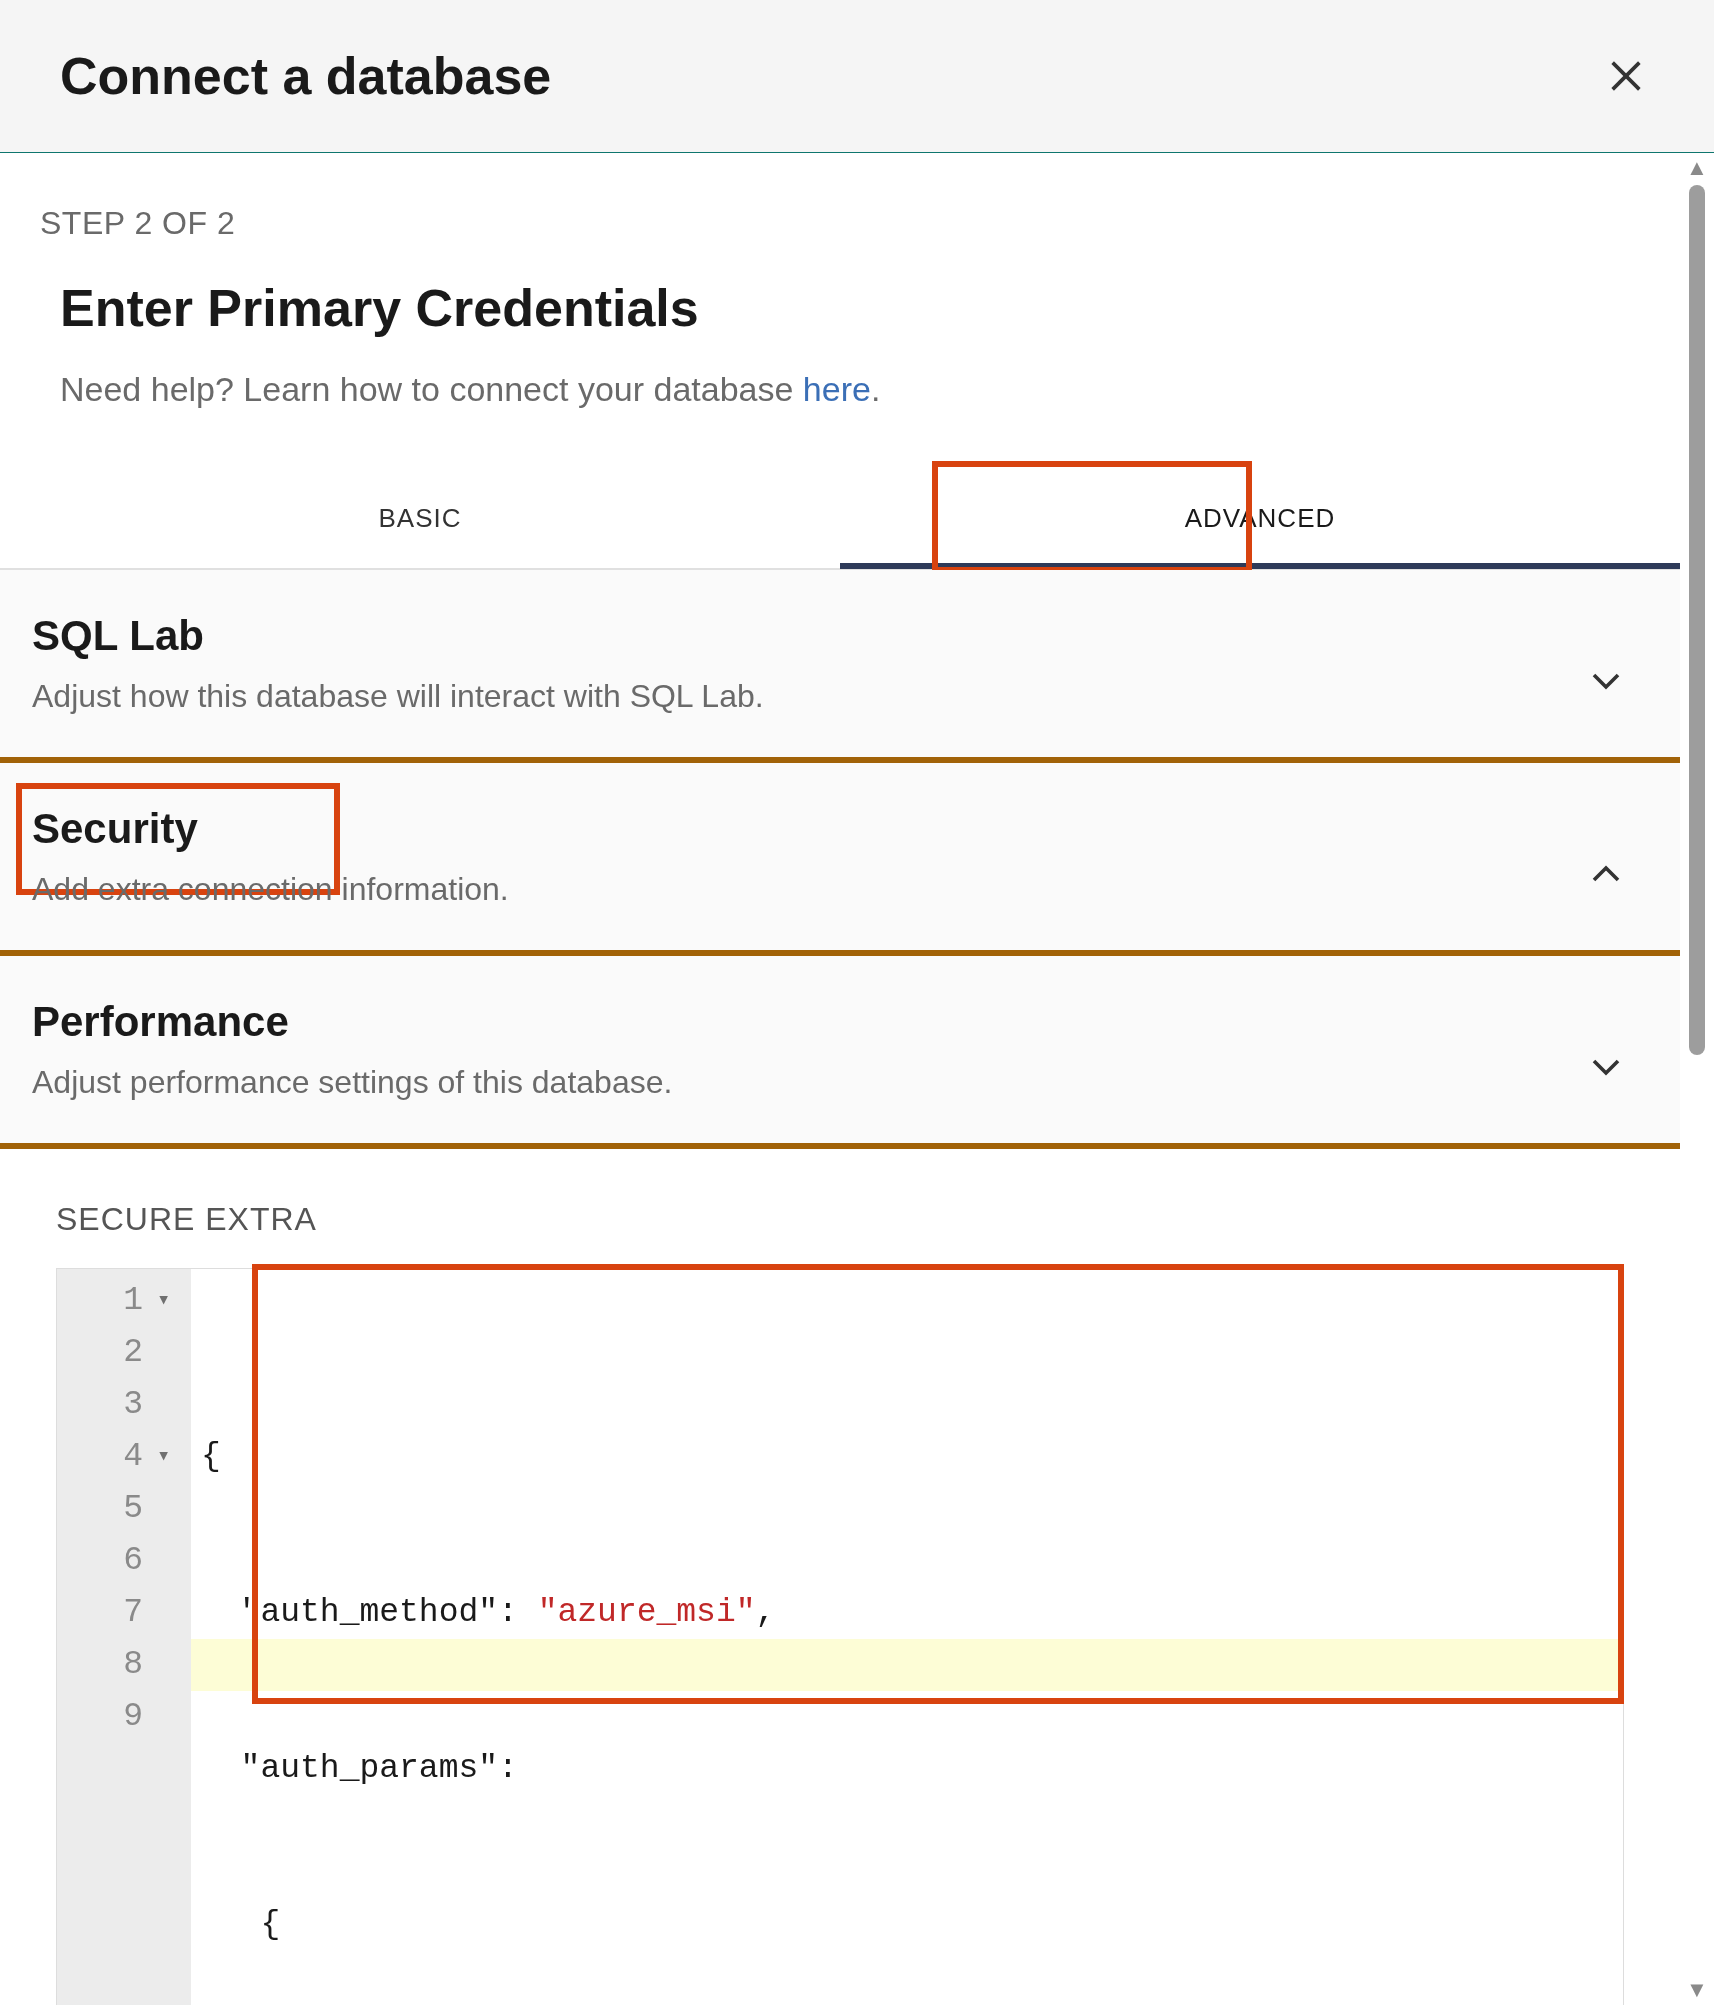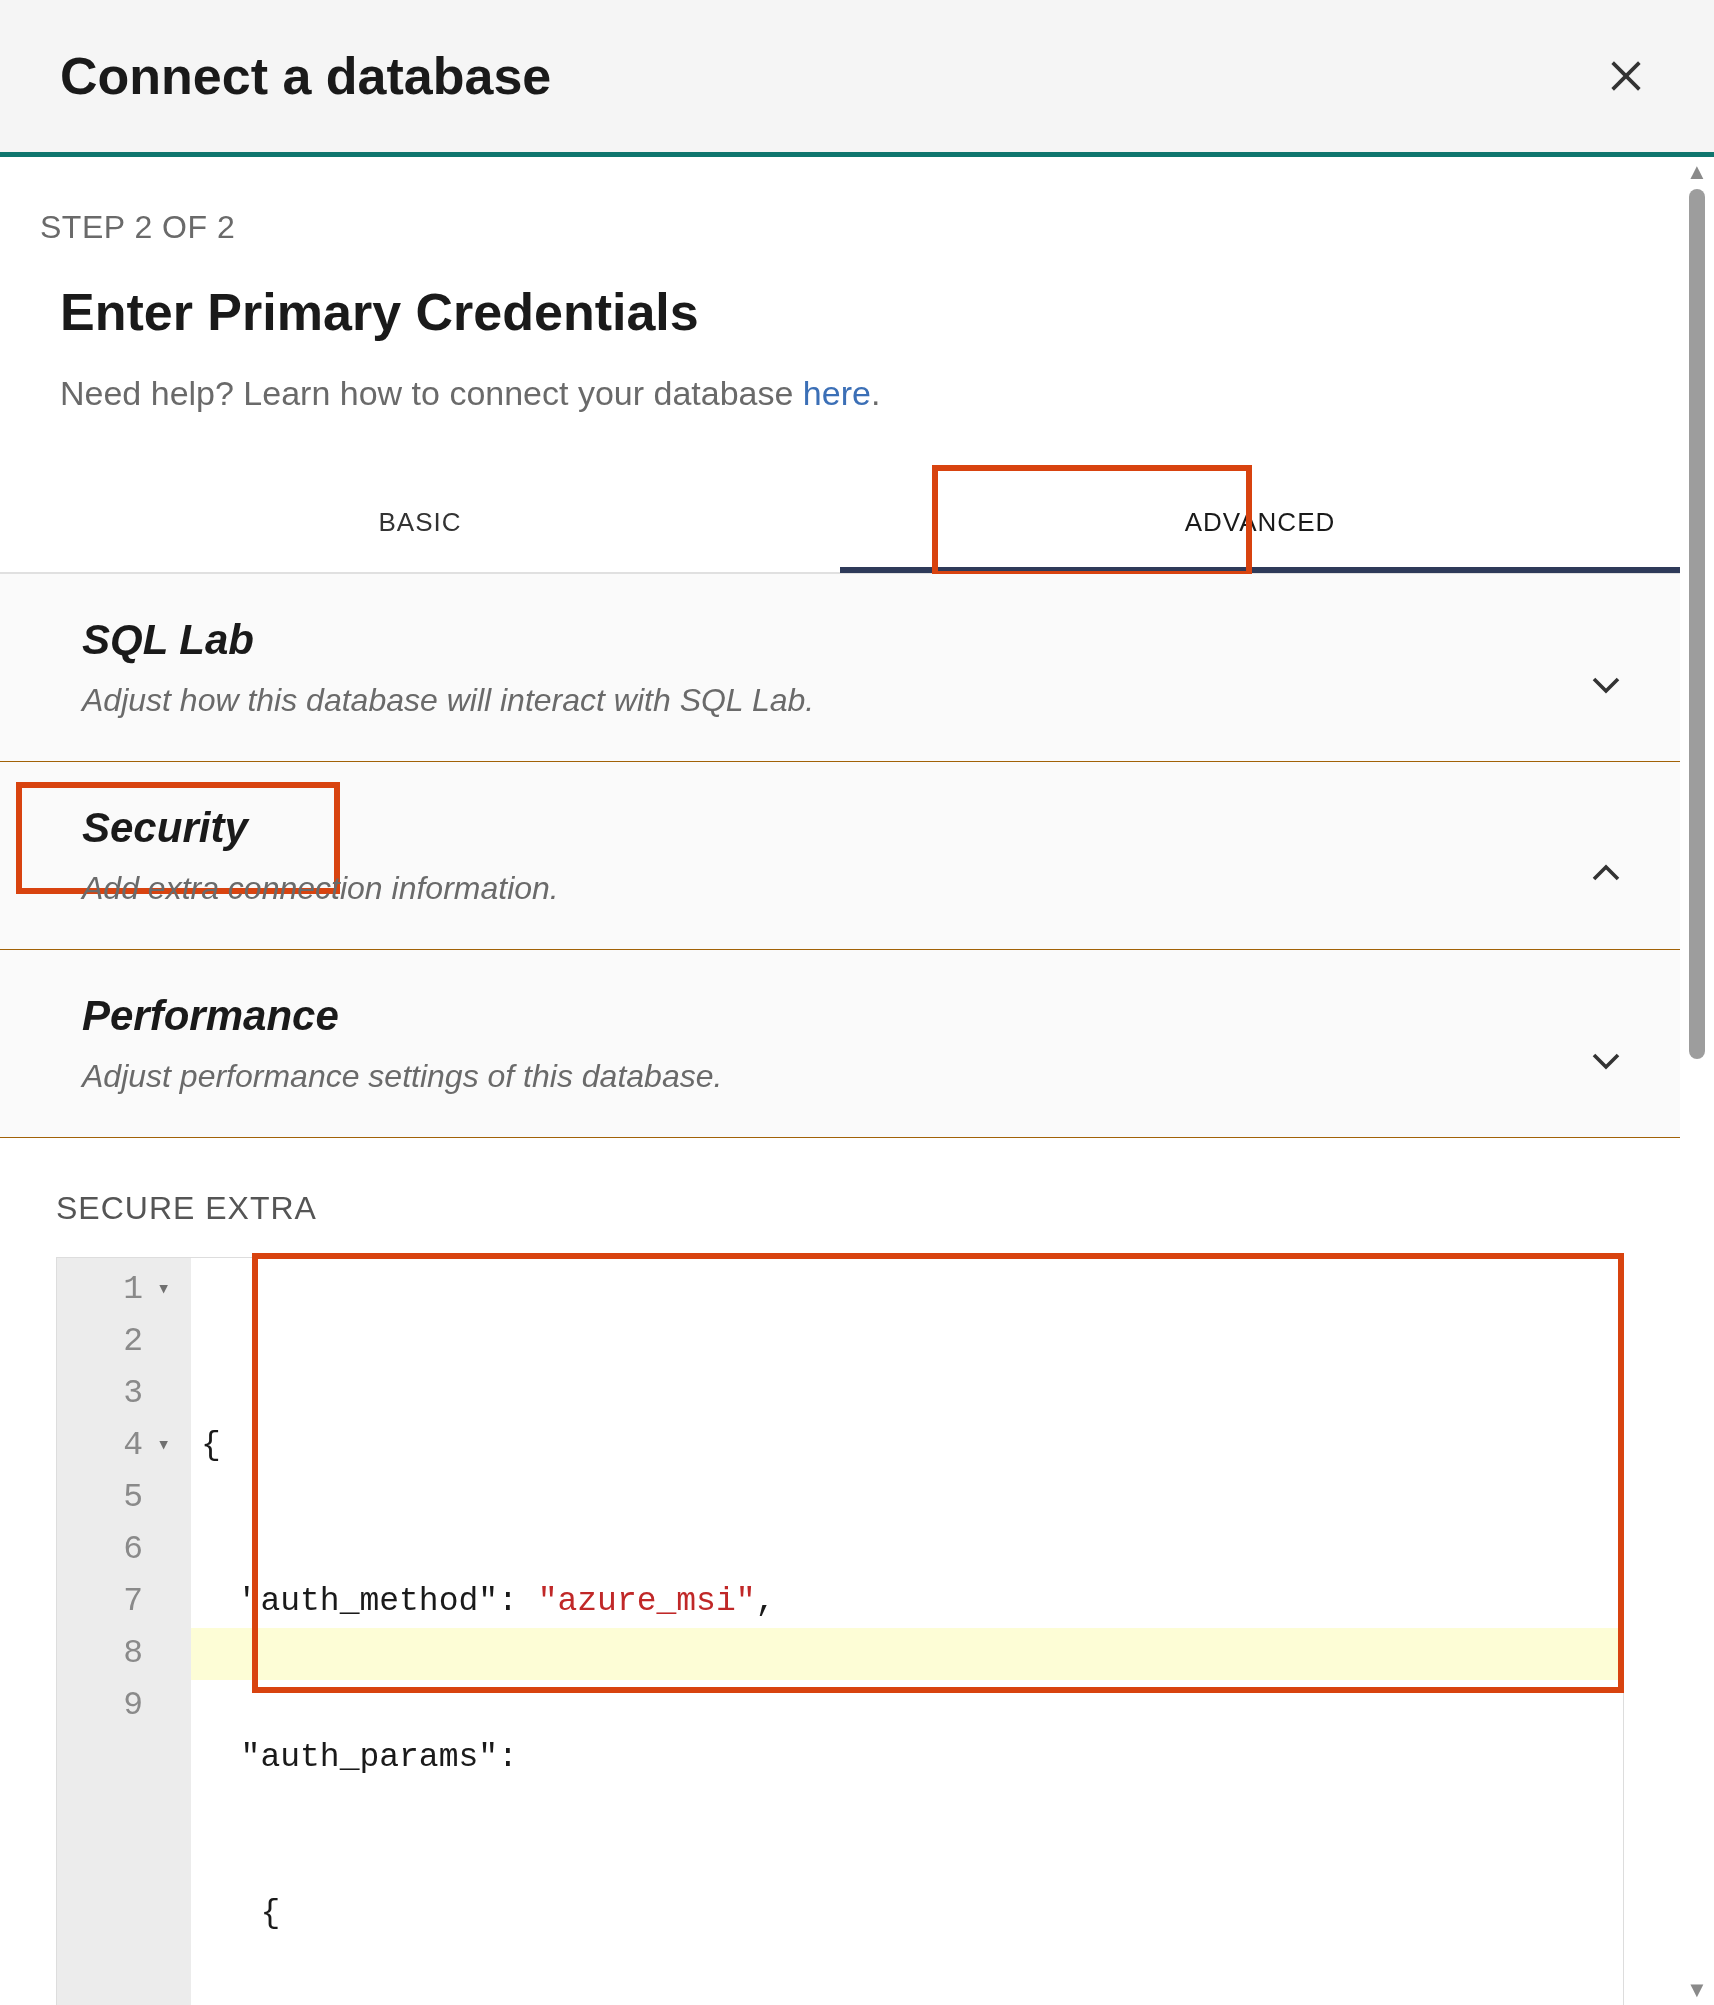--- a/index.html
+++ b/index.html
@@ -17,21 +17,21 @@
     flex-direction: column;
     position: relative;
   }
   
   .modal-header {
     background: #f5f5f5;
     padding: 46px 60px 46px 60px;
     display: flex;
     align-items: center;
     justify-content: space-between;
-    border-bottom: 5px solid #0f766e;
+    border-bottom: 1px solid #0f766e;
   }
   .modal-title {
     font-size: 52px;
     font-weight: 700;
     color: #1a1a1a;
   }
   .close-btn {
     width: 56px;
     height: 56px;
     display: flex;
@@ -151,24 +151,23 @@
     height: 112px;
     transform: translateX(0);
   }
 
   
   .accordion {
     border-top: 1px solid #e0e0e0;
   }
   .acc-section {
     background: #fafafa;
-    border-bottom: 1px solid #a16207;
-    padding: 42px 56px 42px 82px;
-    position: relative;
-    font-style: italic;
+    border-bottom: 6px solid #a16207;
+    padding: 42px 56px 42px 32px;
+    position: relative;
   }
   .acc-head {
     display: flex;
     align-items: center;
     justify-content: space-between;
     cursor: pointer;
   }
   .acc-title-wrap { position: relative; }
   .acc-title {
     font-size: 42px;

